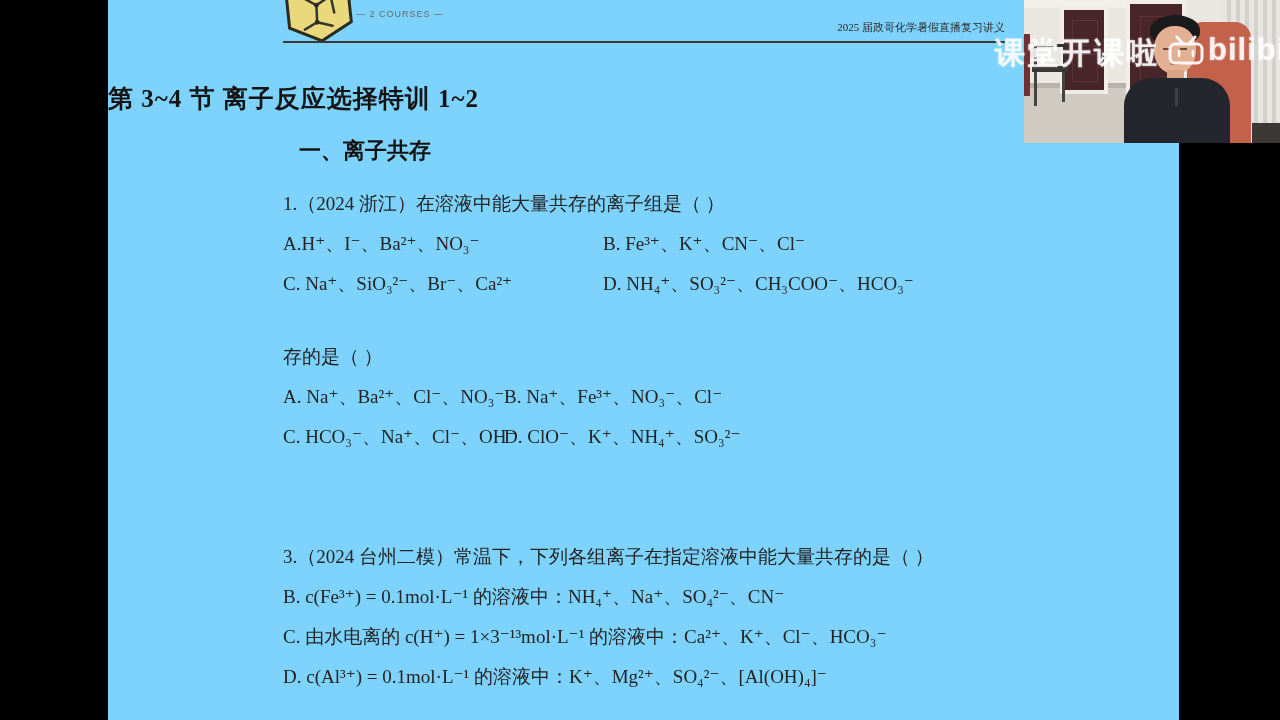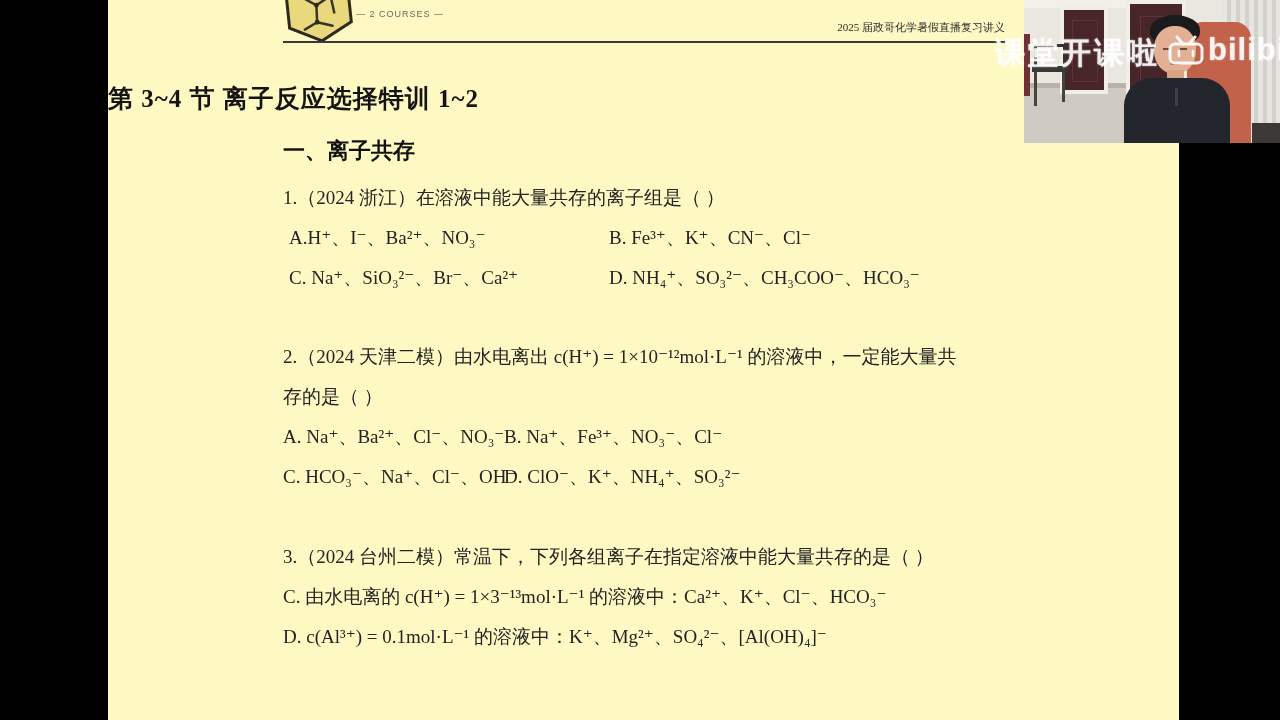--- a/index.html
+++ b/index.html
@@ -2,36 +2,36 @@
 <html><head>
 <meta charset="utf-8">
 <style>
   * { margin:0; padding:0; box-sizing:border-box; }
   html,body { width:1280px; height:720px; overflow:hidden; background:#000; }
   .stage { position:relative; width:1280px; height:720px; background:#000;
            font-family:"Liberation Serif","DejaVu Serif",serif; }
 
   
   .page { position:absolute; left:108px; top:0; width:1071px; height:720px;
-          background:#fef9c3; color:#262626; }
+          background:#7dd3fc; color:#262626; }
   .logo-badge { position:absolute; left:176px; top:-24px; transform:rotate(-6deg); }
   .tagline { position:absolute; left:248px; top:9px; font-size:9px; color:#6a6a64;
              font-family:"Liberation Sans","DejaVu Sans",sans-serif; letter-spacing:1px; }
   .header-title { position:absolute; top:20px; right:174px; font-size:11px; color:#2b2b2b;
                   white-space:nowrap;text-align:center; }
   .header-rule { position:absolute; top:41px; left:175px; width:722px; height:2px; background:#3a3a3a; }
   .doc-title { position:absolute; top:82px; left:0; width:100%; text-align:left;
                font-size:25px; font-weight:bold; color:#141414; letter-spacing:1px; white-space:nowrap; }
-  .section-heading { position:absolute; top:136px; left:175px; font-size:22px;
+  .section-heading { position:absolute; top:136px; left:191px; font-size:22px;
                      font-weight:bold; color:#111; white-space:nowrap; }
   .question { position:absolute; left:175px; width:780px; }
-  .q1 { top:178px; } .q2 { top:337px; } .q3 { top:537px; }
+  .q1 { top:184px; } .q2 { top:337px; } .q3 { top:537px; }
   .line { height:40px; line-height:40px; font-size:19px; white-space:nowrap; color:#242424; }
   .opt-grid { display:grid; }
-  .q1-grid { grid-template-columns:320px 1fr;margin-left:6px; }
+  .q1-grid { grid-template-columns:320px 1fr; }
   .q2-grid { grid-template-columns:221px 1fr; }
 
   
   .webcam { position:absolute; left:1024px; top:0; width:256px; height:143px;
             background:#eae7e1; overflow:hidden; }
   .wc-ceiling { position:absolute; left:0; top:0; width:150px; height:8px; background:#f2f0e9; }
   .wc-floor { position:absolute; left:0; top:88px; width:150px; height:55px; background:#cfcbc3; }
   .wc-baseboard { position:absolute; left:0; top:83px; width:150px; height:5px; background:#b7b3ab; }
   .wc-door-sliver { position:absolute; left:0; top:34px; width:6px; height:62px; background:#6e3134; }
   .wc-door { position:absolute; background:#f1eee8; padding:4px; }
@@ -103,32 +103,32 @@
       <div class="line">1.（2024 浙江）在溶液中能大量共存的离子组是（      ）</div>
       <div class="opt-grid q1-grid">
         <div class="line">A.H⁺、I⁻、Ba²⁺、NO₃⁻</div>
         <div class="line">B.  Fe³⁺、K⁺、CN⁻、Cl⁻</div>
         <div class="line">C. Na⁺、SiO₃²⁻、Br⁻、Ca²⁺</div>
         <div class="line">D.  NH₄⁺、SO₃²⁻、CH₃COO⁻、HCO₃⁻</div>
       </div>
     </div>
 
     <div class="question q2">
-      <div class="line">2.（2024 天津二模）由水电离出 c(H⁺) = 1×10⁻¹²mol·L⁻¹ 的溶液中，一定能大量共</div>
       <div class="line">存的是（      ）</div>
       <div class="opt-grid q2-grid">
         <div class="line">A. Na⁺、Ba²⁺、Cl⁻、NO₃⁻</div>
         <div class="line">B. Na⁺、Fe³⁺、NO₃⁻、Cl⁻</div>
         <div class="line">C. HCO₃⁻、Na⁺、Cl⁻、OH⁻</div>
         <div class="line">D. ClO⁻、K⁺、NH₄⁺、SO₃²⁻</div>
       </div>
     </div>
 
     <div class="question q3">
       <div class="line">3.（2024 台州二模）常温下，下列各组离子在指定溶液中能大量共存的是（      ）</div>
+      <div class="line">B. c(Fe³⁺) = 0.1mol·L⁻¹ 的溶液中：NH₄⁺、Na⁺、SO₄²⁻、CN⁻</div>
       <div class="line">C. 由水电离的 c(H⁺) = 1×3⁻¹³mol·L⁻¹ 的溶液中：Ca²⁺、K⁺、Cl⁻、HCO₃⁻</div>
       <div class="line">D. c(Al³⁺) = 0.1mol·L⁻¹ 的溶液中：K⁺、Mg²⁺、SO₄²⁻、[Al(OH)₄]⁻</div>
     </div>
 
   </div>
 
   <div class="webcam">
     <div class="wc-ceiling"></div>
     <div class="wc-floor"></div>
     <div class="wc-baseboard"></div>

